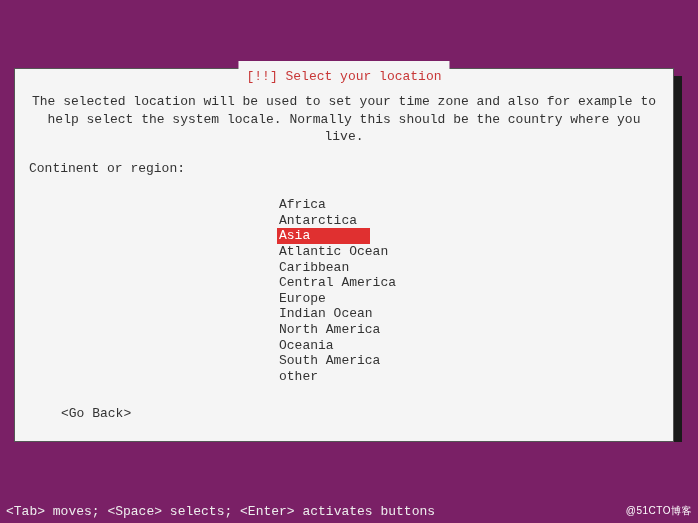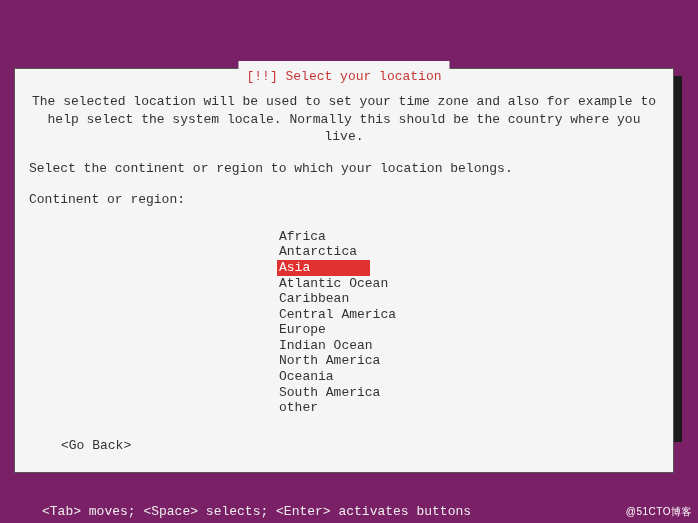--- a/index.html
+++ b/index.html
@@ -90,46 +90,44 @@
       display: inline-block;
       cursor: pointer;
     }
     .footer {
       position: absolute;
       bottom: 2px;
       left: 2px;
       right: 2px;
       display: flex;
       justify-content: space-between;
-      align-items: center;
+      align-items: flex-start;
       color: #eee;
       font-size: 13px;
       padding: 2px 4px;
-      margin-left: 36px;
     }
     .footer-left {
       white-space: nowrap;
     }
     .watermark {
       color: #fff;
       font-family: Arial, sans-serif;
       font-size: 10px;
       letter-spacing: 0.5px;
     }
   </style>
 </head>
 <body>
 
 <div class="dialog-wrap">
   <div class="dialog-shadow"></div>
   <div class="dialog">
     <div class="dialog-title">[!!] Select your location</div>
     <div class="body-text">
       <div class="paragraph1">The selected location will be used to set your time zone and also for example to help select the system locale. Normally this should be the country where you live.</div>
-      <div class="paragraph2">Select the continent or region to which your location belongs.</div>
       <div class="prompt">Continent or region:</div>
       <div class="options" id="options">
           <div class="option-row"><span class="option">Africa</span></div>
           <div class="option-row"><span class="option">Antarctica</span></div>
           <div class="option-row"><span class="option selected">Asia</span></div>
           <div class="option-row"><span class="option">Atlantic Ocean</span></div>
           <div class="option-row"><span class="option">Caribbean</span></div>
           <div class="option-row"><span class="option">Central America</span></div>
           <div class="option-row"><span class="option">Europe</span></div>
           <div class="option-row"><span class="option">Indian Ocean</span></div>

